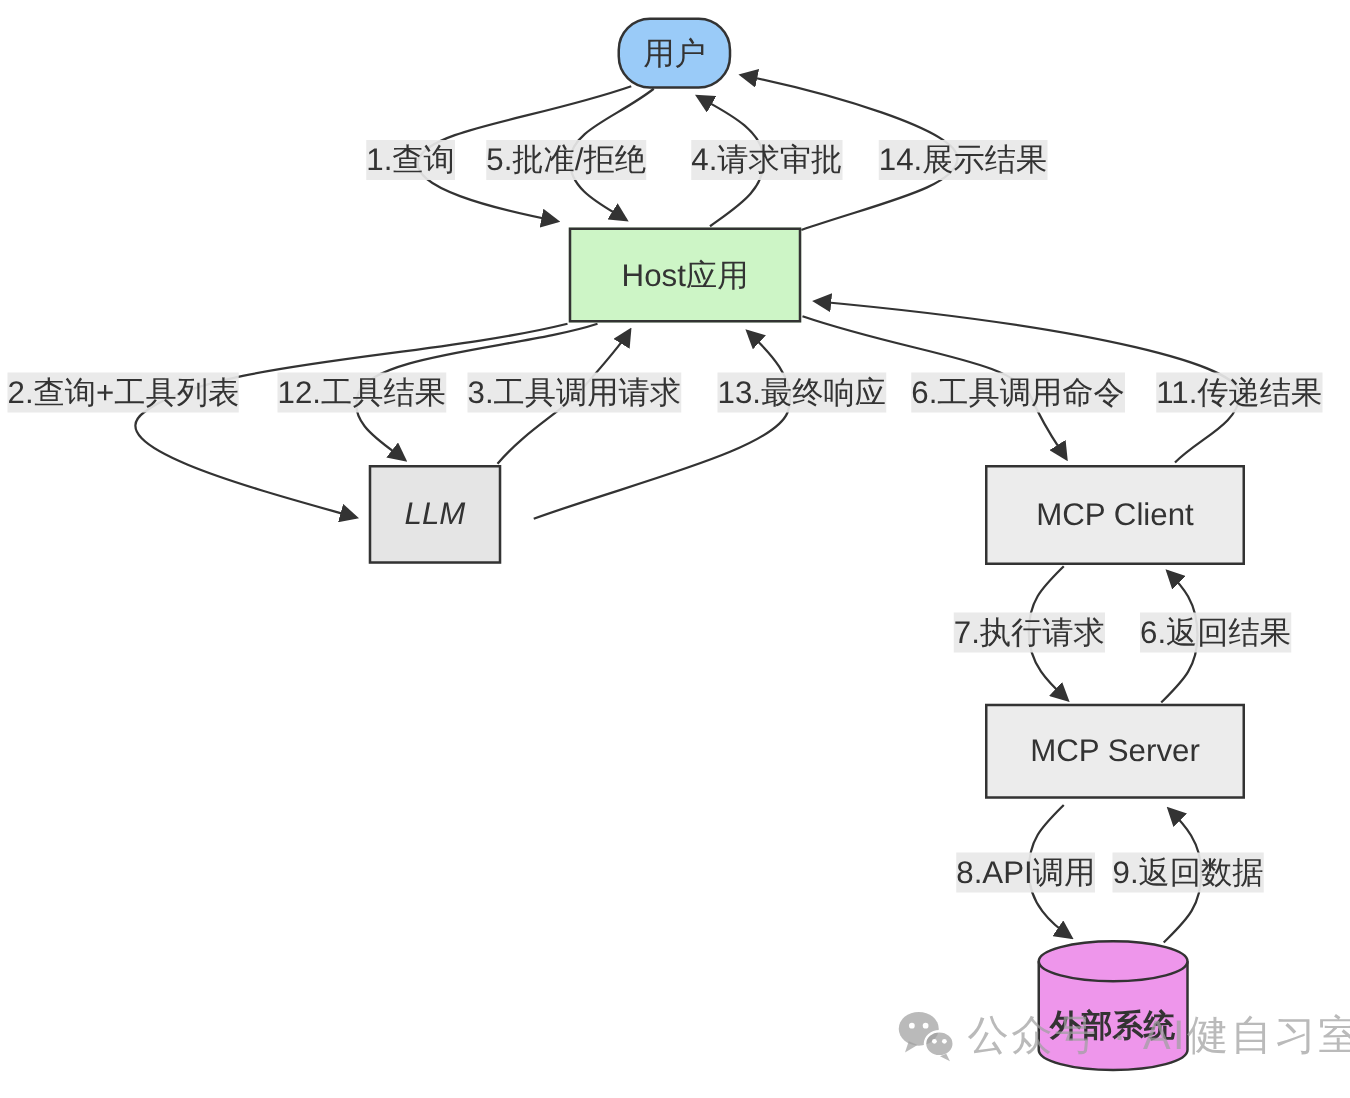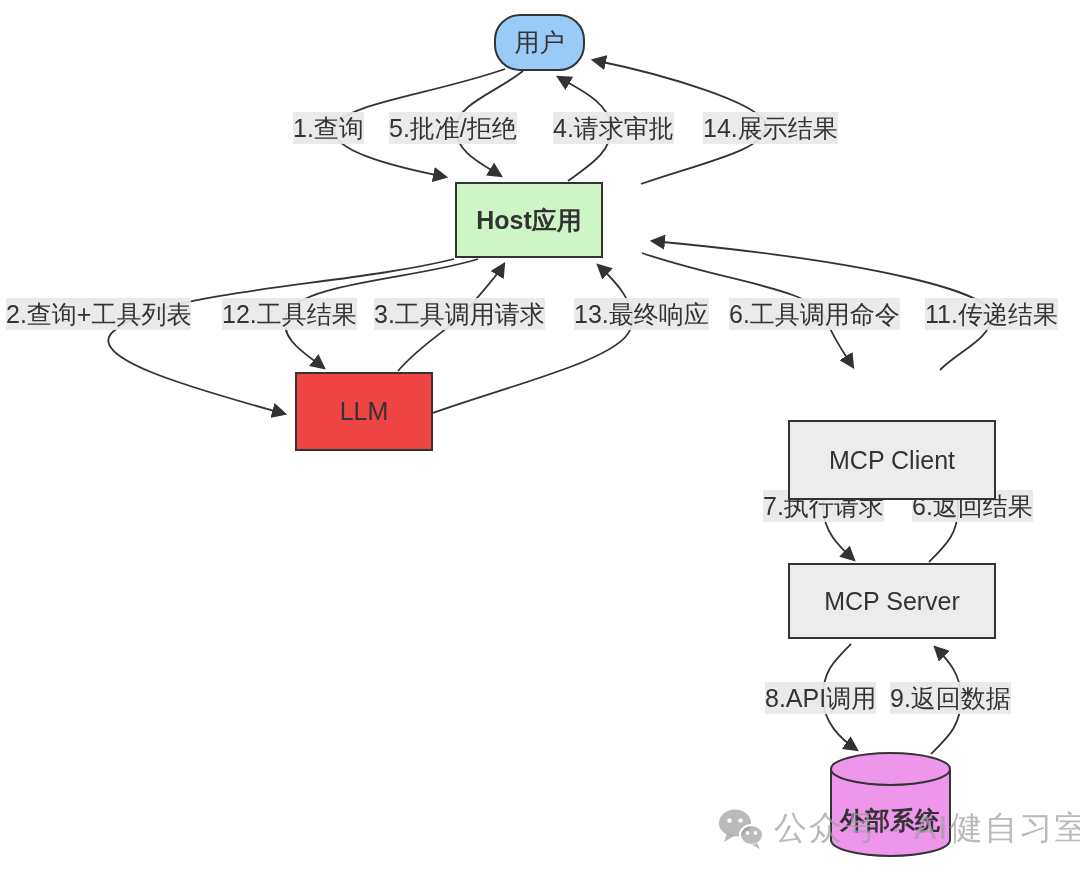--- a/index.html
+++ b/index.html
@@ -59,29 +59,29 @@
     <g stroke="#333333" stroke-width="2">
       <path d="M 831,769 L 831,840 A 59.5,16 0 0 0 950,840 L 950,769" fill="#ee96eb"></path>
       <ellipse cx="890.5" cy="769" rx="59.5" ry="16" fill="#ee96eb"></ellipse>
     </g>
   </svg>
 
   <div class="node" style="left: 494px; top: 14px; width: 91px; height: 57px; border-radius: 26px; background-color: rgb(154, 203, 248);">
     <span>用户</span>
   </div>
 
-  <div class="node" style="left: 455px; top: 182px; width: 148px; height: 76px; background-color: rgb(205, 245, 198); font-weight: bold;">
+  <div class="node" style="left: 455px; top: 182px; width: 186px; height: 76px; background-color: rgb(205, 245, 198);">
     <span>Host应用</span>
   </div>
 
-  <div class="node" style="left: 295px; top: 372px; width: 138px; height: 79px; background-color: #ef4444;">
+  <div class="node" style="left: 295px; top: 372px; width: 106px; height: 79px; background-color: #e5e5e5; font-style: italic;">
     <span>LLM</span>
   </div>
 
-  <div class="node" style="left: 788px; top: 372px; width: 208px; height: 80px; background-color: rgb(236, 236, 236); margin-top: 48px;">
+  <div class="node" style="left: 788px; top: 372px; width: 208px; height: 80px; background-color: rgb(236, 236, 236);">
     <span>MCP Client</span>
   </div>
 
   <div class="node" style="left: 788px; top: 563px; width: 208px; height: 76px; background-color: rgb(236, 236, 236);">
     <span>MCP Server</span>
   </div>
 
   <div class="cyl-label" style="left:890px;top:804px;font-weight:bold;">外部系统</div>
 
   <div class="edge-label" style="left:293px;top:112px;">1.查询</div>

